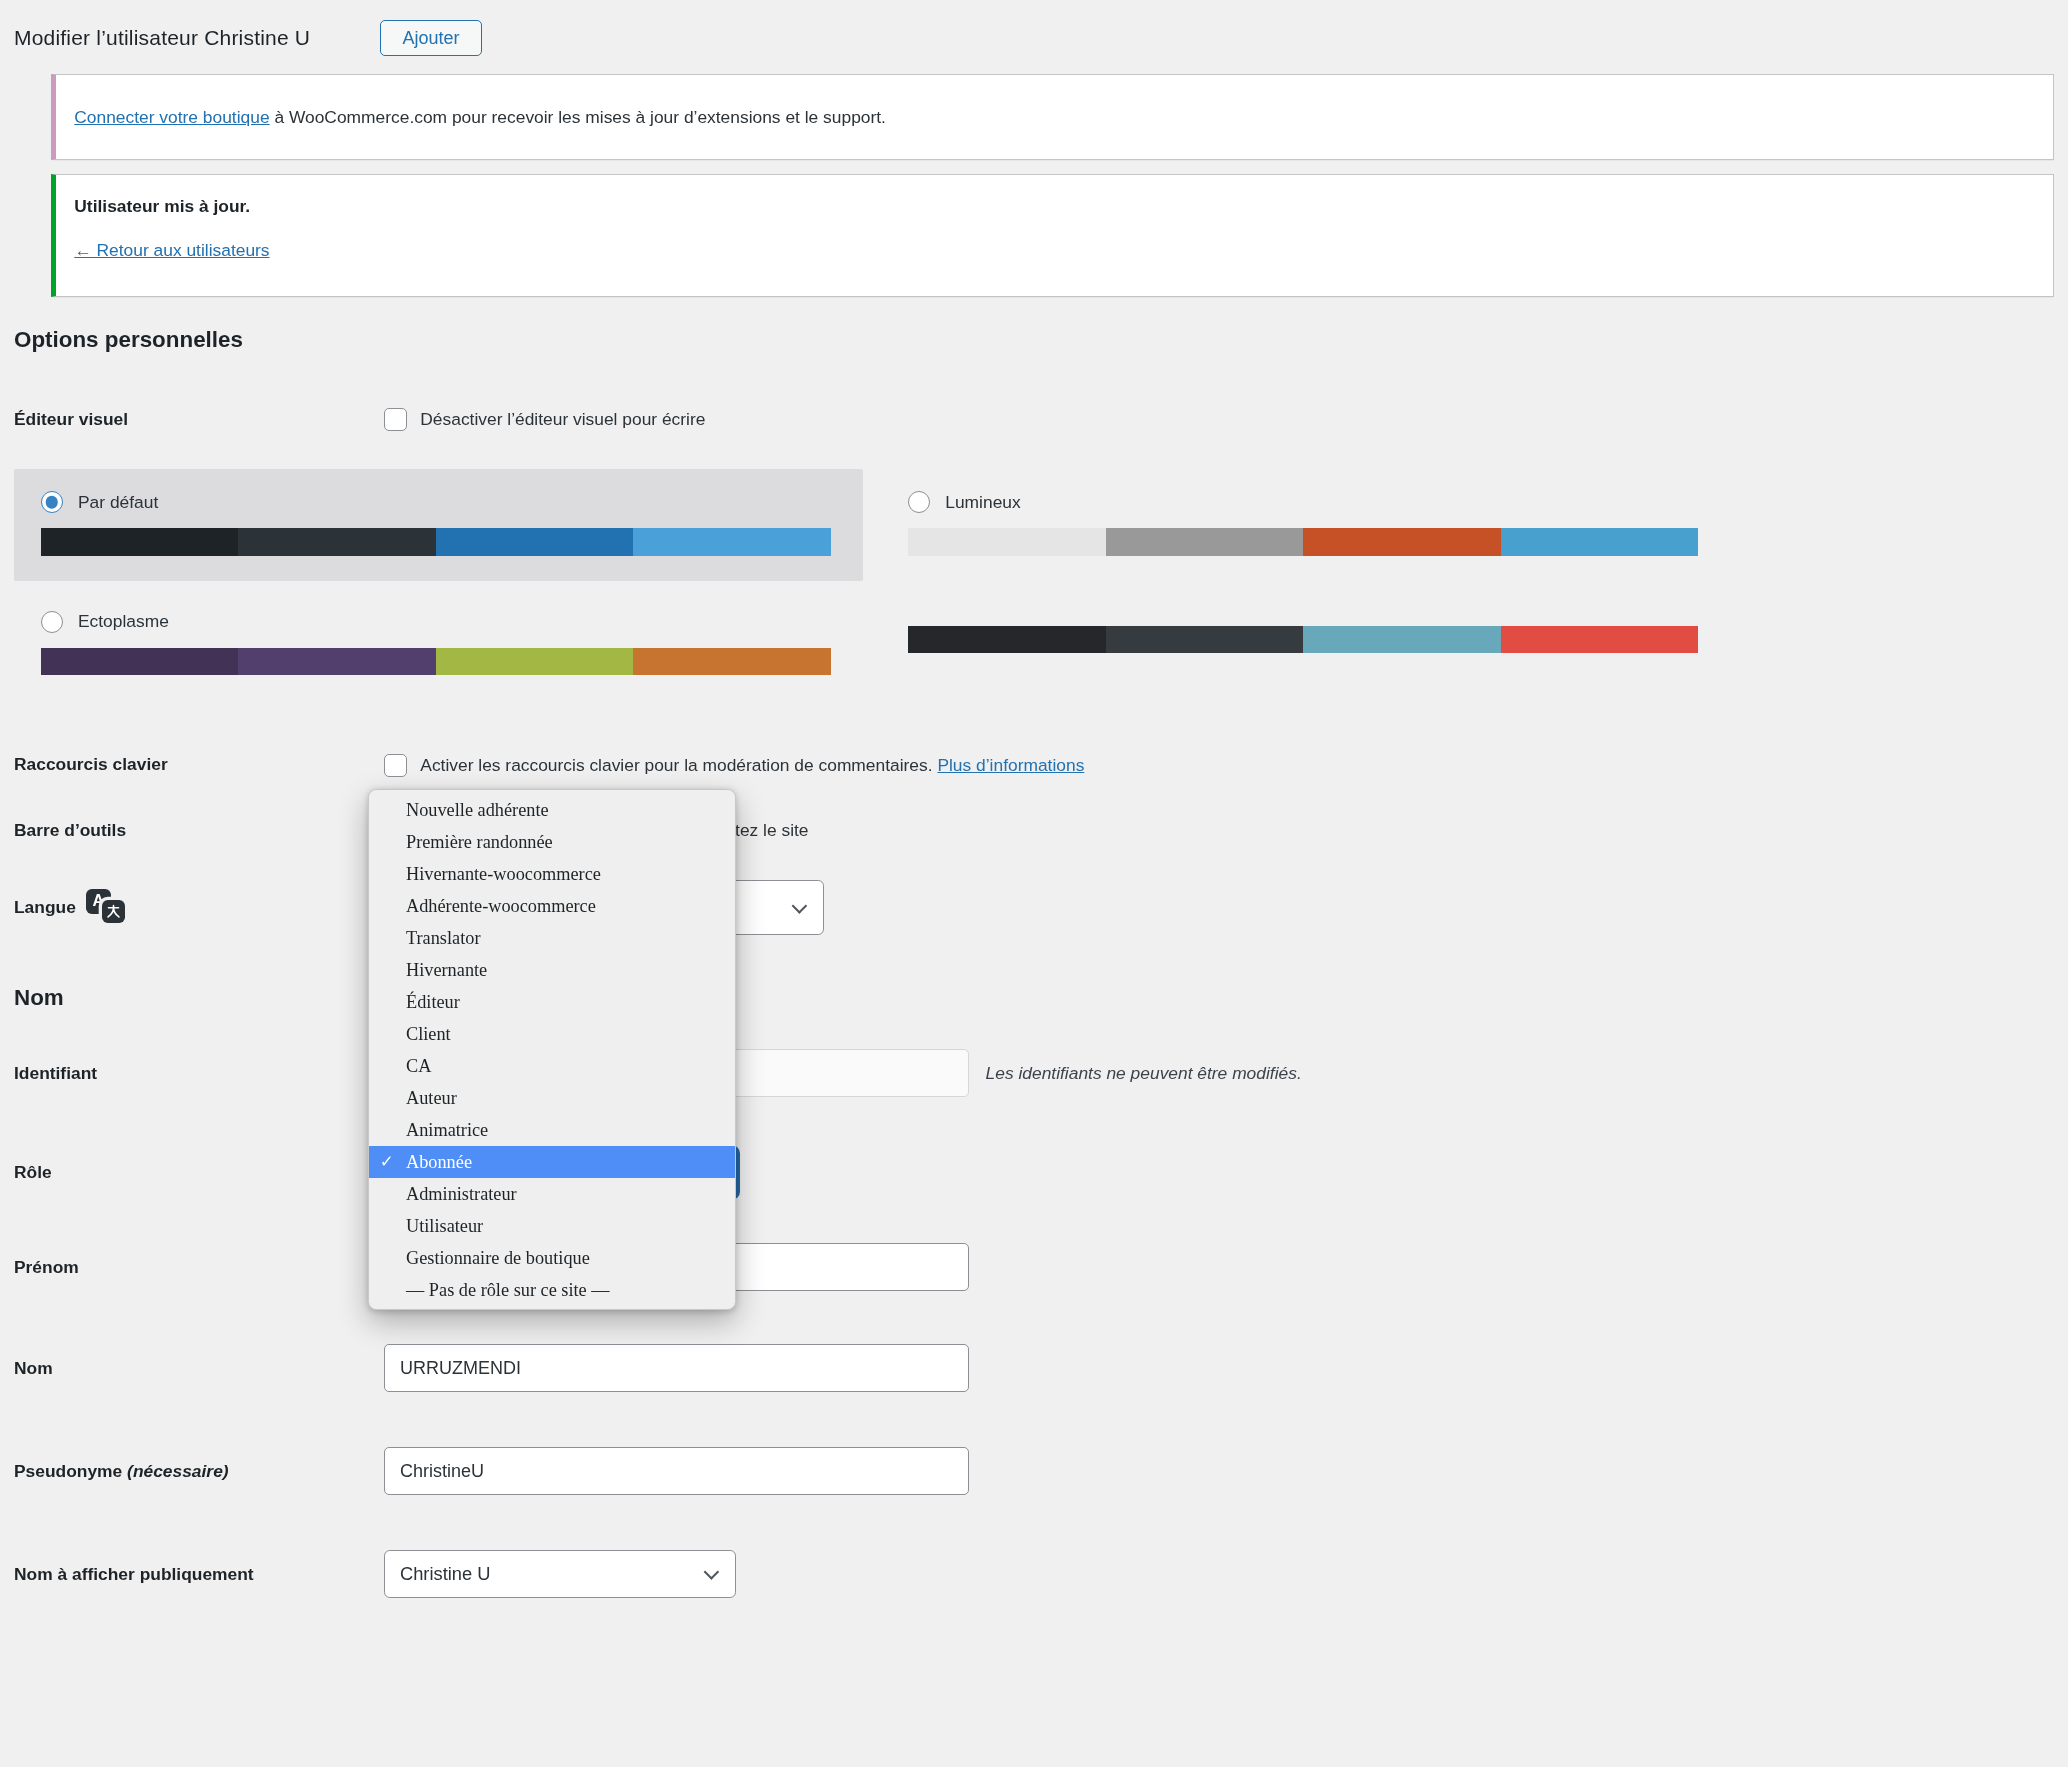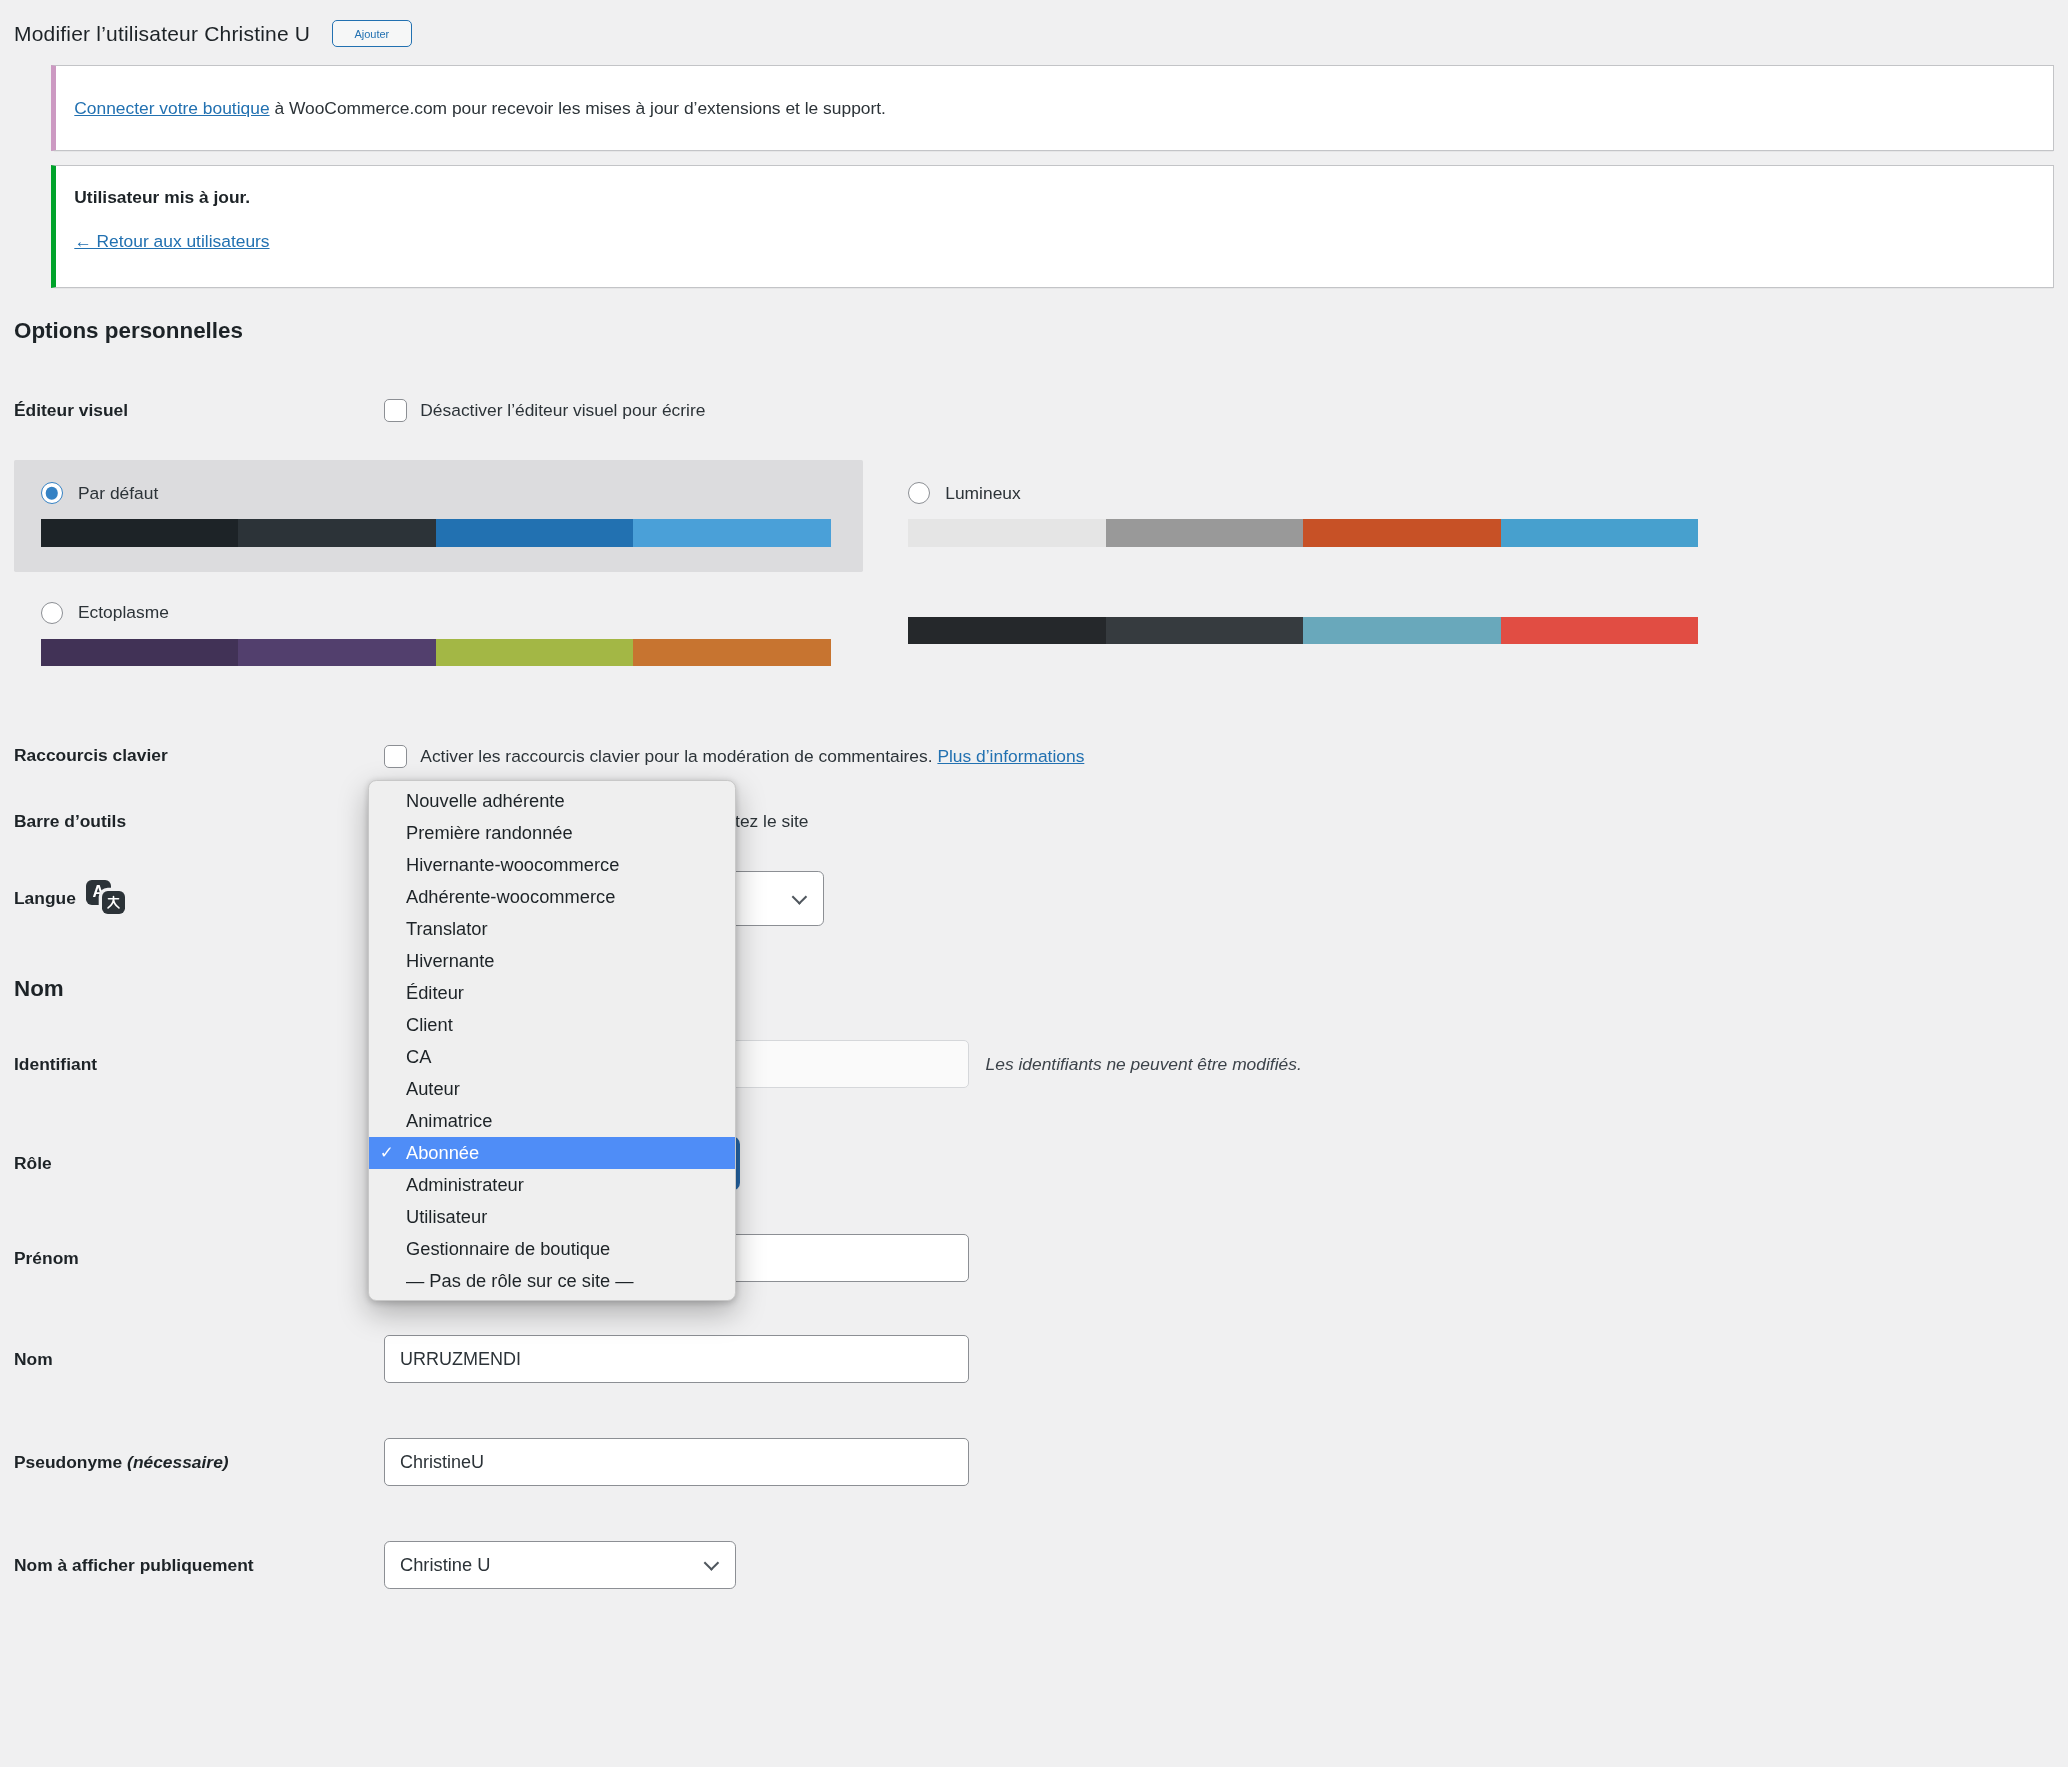--- a/index.html
+++ b/index.html
@@ -3,21 +3,21 @@
 <meta charset="utf-8">
 <style>
   html,body{margin:0;padding:0;background:#f0f0f1;}
   *{box-sizing:border-box;}
   body{font-family:"Liberation Sans", sans-serif; color:#2c3338; font-size:17.4px;}
   .page{position:relative;width:2068px;height:1768px;overflow:hidden;background:#f0f0f1;padding:0 14px;}
 
   
   .header-row{display:flex;align-items:center;gap:21.6px;padding-top:20px;}
   h1{font-size:21px;font-weight:400;color:#1d2327;margin:0;letter-spacing:0.2px;}
-  .add-btn{font-size:11px;color:#2271b1;background:#f6f7f7;border:1.7px solid #2271b1;border-radius:5px;padding:6.6px 21.6px;cursor:pointer;font-family:inherit;}
+  .add-btn{font-size:18px;color:#2271b1;background:#f6f7f7;border:1.7px solid #2271b1;border-radius:5px;padding:6.6px 21.6px;cursor:pointer;font-family:inherit;margin-left:48px;}
 
   
   .notice{background:#fff;border:0.8px solid #c3c4c7;box-shadow:0 0.8px 0.8px rgba(0,0,0,.04);margin-left:37px;}
   .notice-woo{margin-top:18.3px;border-left:5.8px solid #cc99c2;min-height:86px;display:flex;align-items:center;padding:0 18.3px;}
   .notice-success{margin-top:13.3px;border-left:5.8px solid #00a32a;padding:21.6px 18.3px;min-height:123px;}
   .notice-success .msg{font-weight:bold;color:#1d2327;}
   .notice-success .back{display:inline-block;margin-top:23px;}
   a{color:#2271b1;text-decoration:underline;}
 
   h2{font-size:22.4px;font-weight:bold;color:#1d2327;margin:0;}
@@ -75,21 +75,21 @@
 
   .field-desc{font-style:italic;color:#3c434a;margin-left:16.6px;}
   .required-note{font-style:italic;}
 
   
   .lang-icon{display:inline-block;position:relative;width:42px;height:38px;vertical-align:middle;margin-left:10px;}
   .lang-icon .sq-a{position:absolute;left:0;top:0;width:25px;height:25px;background:#2c3338;border-radius:5.8px;color:#fff;font-weight:bold;font-size:16px;display:flex;align-items:center;justify-content:center;z-index:1;}
   .lang-icon .sq-b{position:absolute;left:16px;top:10.8px;width:23px;height:23px;background:#2c3338;border-radius:5.8px;box-shadow:0 0 0 3.3px #f0f0f1;z-index:2;display:flex;align-items:center;justify-content:center;}
 
   
-  .role-anchor{position:relative;}
+  .role-anchor{position:relative;font-family:Liberation Serif, serif;}
   .role-dropdown{position:absolute;left:-16px;top:-356px;width:368px;height:521px;background:#efefef;border:0.8px solid #c8c8c8;border-radius:8.3px;box-shadow:0 11.6px 30px rgba(0,0,0,.28), 0 1.7px 6.6px rgba(0,0,0,.18);z-index:10;padding:4.2px 0;overflow:hidden;}
   .role-dropdown li{list-style:none;height:32px;display:flex;align-items:center;padding-left:37px;position:relative;font-size:18.3px;color:#1d2327;white-space:nowrap;cursor:default;}
   .role-dropdown ul{margin:0;padding:0;}
   .role-dropdown li.selected{background:#4f8df7;color:#fff;}
   .role-dropdown li .opt-check{display:none;position:absolute;left:10.8px;font-size:16.6px;}
   .role-dropdown li.selected .opt-check{display:block;color:#fff;}
 </style>
 </head>
 <body>
 

